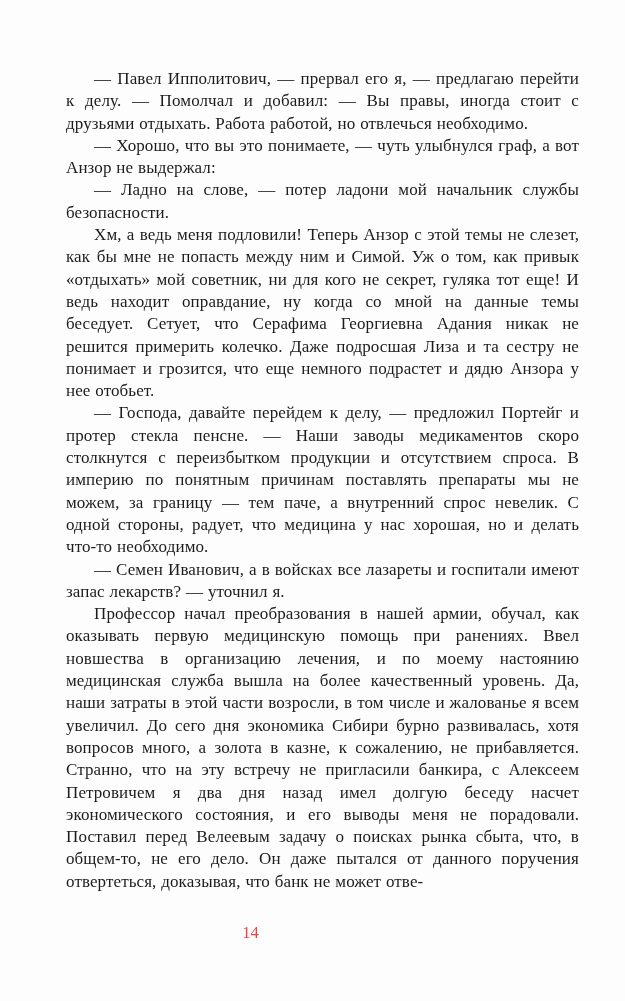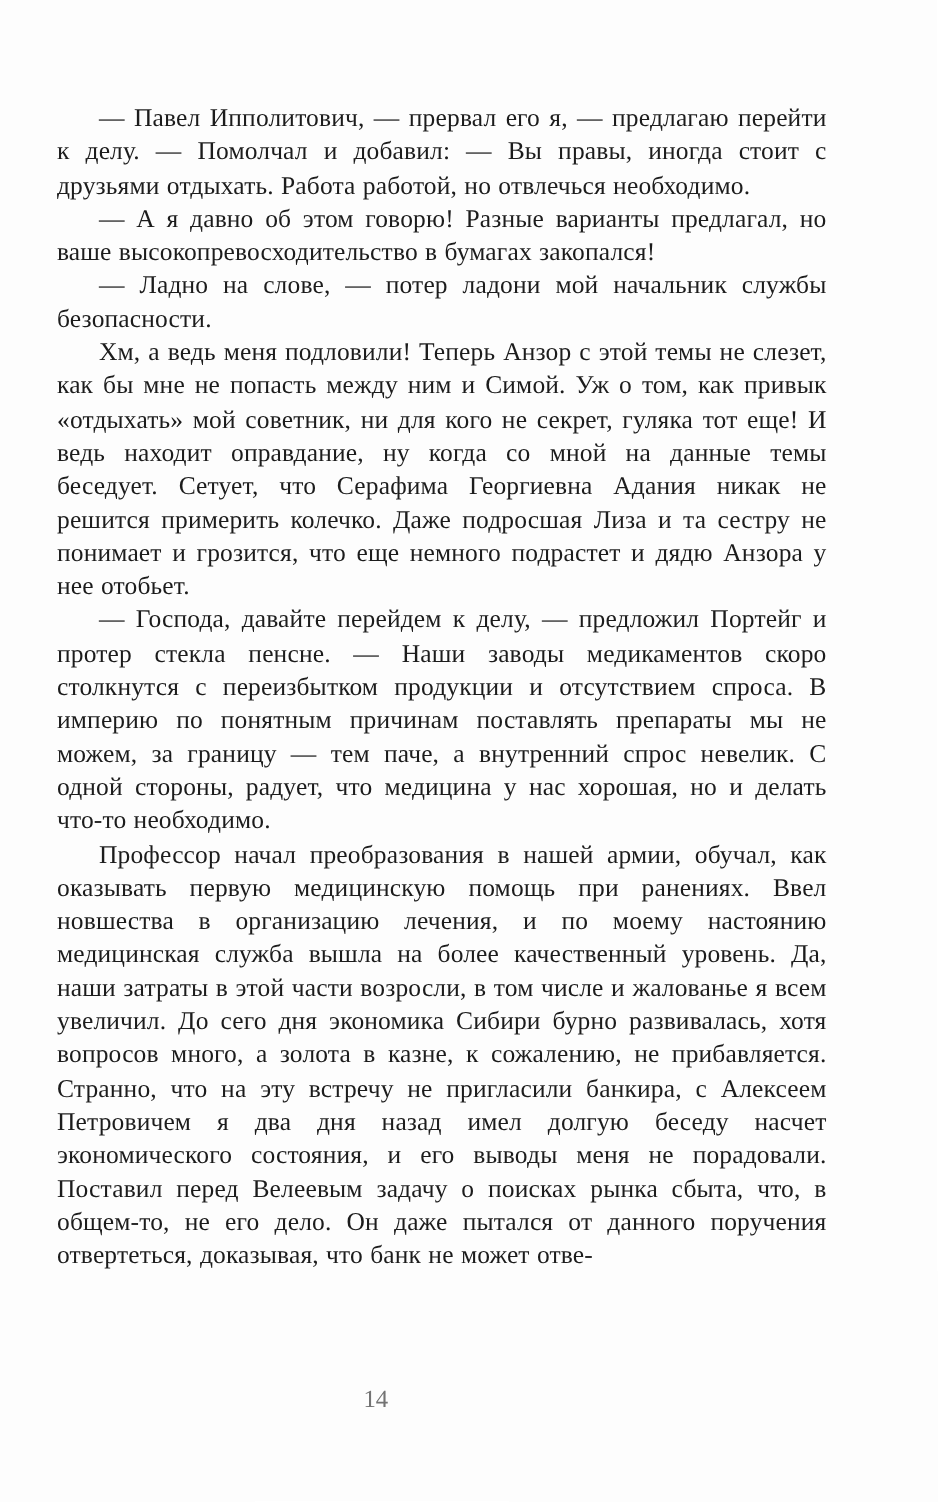--- a/index.html
+++ b/index.html
@@ -16,21 +16,21 @@
       overflow: hidden;
     }
     .book-page {
       position: absolute;
       top: 0;
       left: 0;
       width: 625px;
       height: 1001px;
       background: #fdfdfd;
       box-sizing: border-box;
-      padding: 68px 57px 0 38px;
+      padding: 68px 57px 0 66px;
     }
     .text-block {
       width: 513px;
     }
     .text-block p {
       margin: 0;
       font-size: 17px;
       line-height: 22.3px;
       text-align: justify;
       text-indent: 28px;
@@ -39,29 +39,30 @@
       hyphens: auto;
       -webkit-hyphens: auto;
     }
     .page-number {
       position: absolute;
       bottom: 58px;
       left: 0;
       width: 501px;
       text-align: center;
       font-size: 16.5px;
-      color: #737373;
+      color: #ef4444;
     }
   </style>
 </head>
 <body>
 
 <div class="book-page">
   <div class="text-block">
     <p>— Павел Ипполитович, — прервал его я, — предлагаю перейти к делу. — Помолчал и добавил: — Вы правы, иногда стоит с друзьями отдыхать. Работа работой, но отвлечься необходимо.</p>
-    <p>— А я давно об этом говорю! Разные варианты предлагал, но ваше высокопревосходительство в бумагах закопался!</p>
+    <p>— Хорошо, что вы это понимаете, — чуть улыбнулся граф, а вот Анзор не выдержал:</p>
     <p>— Ладно на слове, — потер ладони мой начальник службы безопасности.</p>
     <p>Хм, а ведь меня подловили! Теперь Анзор с этой темы не слезет, как бы мне не попасть между ним и Симой. Уж о том, как привык «отдыхать» мой советник, ни для кого не секрет, гуляка тот еще! И ведь находит оправдание, ну когда со мной на данные темы беседует. Сетует, что Серафима Георгиевна Адания никак не решится примерить колечко. Даже подросшая Лиза и та сестру не понимает и грозится, что еще немного подрастет и дядю Анзора у нее отобьет.</p>
     <p>— Господа, давайте перейдем к делу, — предложил Портейг и протер стекла пенсне. — Наши заводы медикаментов скоро столкнутся с переизбытком продукции и отсутствием спроса. В империю по понятным причинам поставлять препараты мы не можем, за границу — тем паче, а внутренний спрос невелик. С одной стороны, радует, что медицина у нас хорошая, но и делать что-то необходимо.</p>
+    <p>— Семен Иванович, а в войсках все лазареты и госпитали имеют запас лекарств? — уточнил я.</p>
     <p>Профессор начал преобразования в нашей армии, обучал, как оказывать первую медицинскую помощь при ранениях. Ввел новшества в организацию лечения, и по моему настоянию медицинская служба вышла на более качественный уровень. Да, наши затраты в этой части возросли, в том числе и жалованье я всем увеличил. До сего дня экономика Сибири бурно развивалась, хотя вопросов много, а золота в казне, к сожалению, не прибавляется. Странно, что на эту встречу не пригласили банкира, с Алексеем Петровичем я два дня назад имел долгую беседу насчет экономического состояния, и его выводы меня не порадовали. Поставил перед Велеевым задачу о поисках рынка сбыта, что, в общем-то, не его дело. Он даже пытался от данного поручения отвертеться, доказывая, что банк не может отве-</p>
   </div>
   <div class="page-number">14</div>
 </div>
 
 </body></html>

